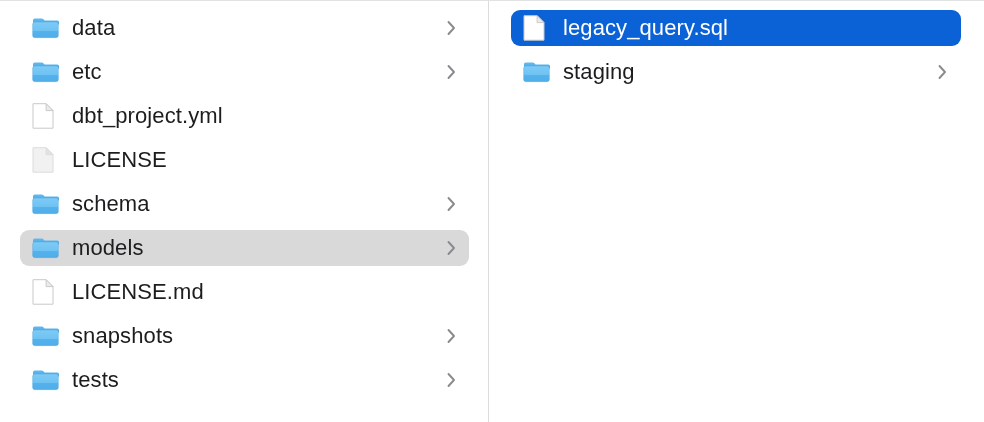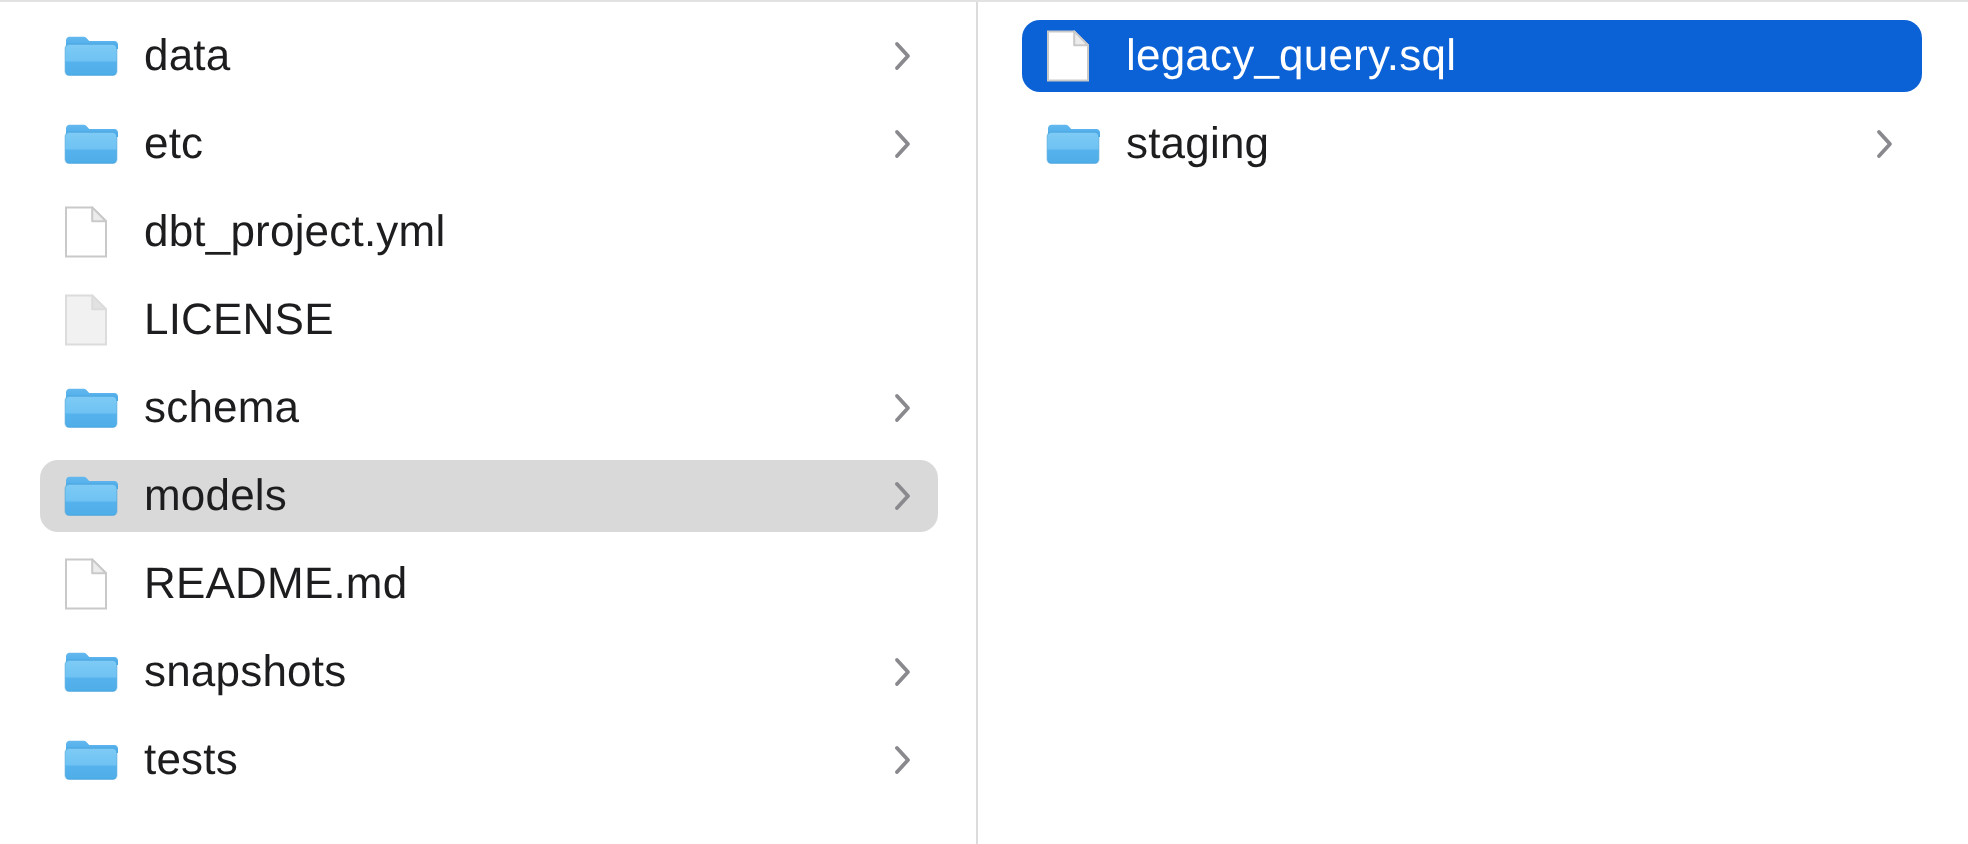--- a/index.html
+++ b/index.html
@@ -248,21 +248,21 @@
           </svg>
         </span>
       </div>
       <div class="row">
         <span class="icon-wrap">
           <svg width="22" height="27" viewBox="0 0 22 27" xmlns="http://www.w3.org/2000/svg">
             <path d="M1 1.2h13.1L21 8.1v17.6H1z" fill="#ffffff" stroke="#c9c9c9" stroke-width="1"></path>
             <path d="M14.1 1.2V8.1H21z" fill="#ececec" stroke="#c9c9c9" stroke-width="1" stroke-linejoin="round"></path>
           </svg>
         </span>
-        <span class="row-label">README.md</span>
+        <span class="row-label">LICENSE.md</span>
         <span class="chevron hidden">
           <svg width="11" height="18" viewBox="0 0 11 18" xmlns="http://www.w3.org/2000/svg">
             <polyline points="2.5,3 8,9 2.5,15" fill="none" stroke="#8a8a8e" stroke-width="1.9" stroke-linecap="round" stroke-linejoin="round"></polyline>
           </svg>
         </span>
       </div>
       <div class="row">
         <span class="icon-wrap">
           <svg width="27" height="22" viewBox="0 0 27 22" xmlns="http://www.w3.org/2000/svg">
             <defs>

